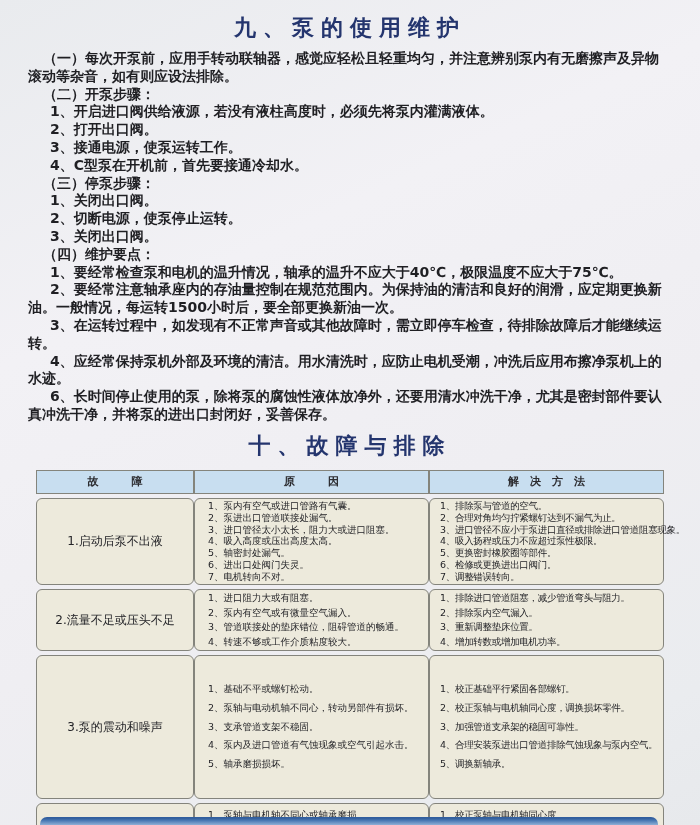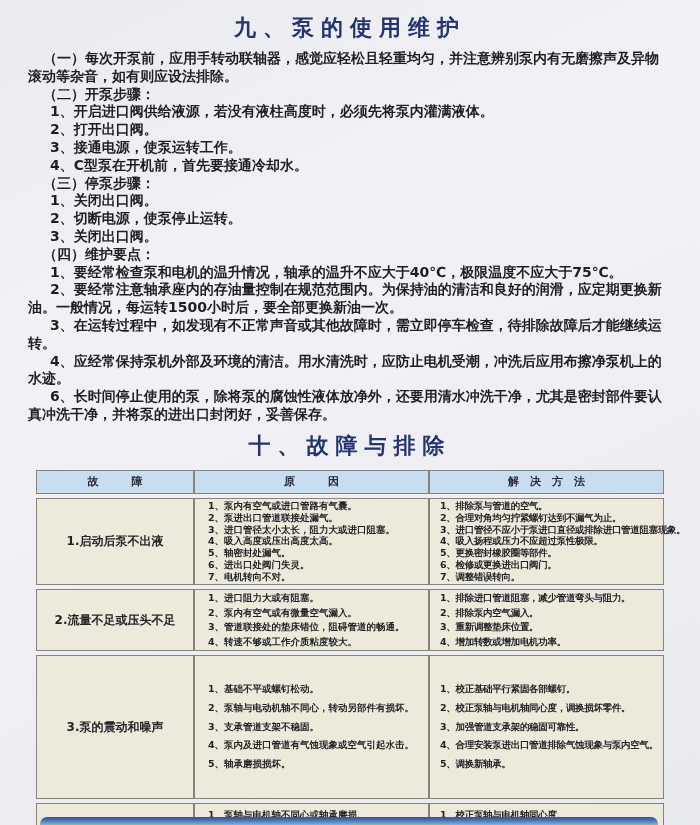--- a/index.html
+++ b/index.html
@@ -42,22 +42,23 @@
     box-sizing:border-box;
   }
   .fault-table th{
     background:#c8def0;
     height:24px;
     font-size:11px;font-weight:bold;color:#2c2c30;
     text-align:center;vertical-align:middle;
   }
   .fault-table td{
     background:#edeadc;
-    font-size:9.5px;font-weight:bold;color:#242428;
+    font-size:9.5px;font-weight:normal;color:#242428;
     vertical-align:middle;
+    border-radius:6px;
   }
   td.fault{text-align:center;font-size:12px;}
   .lines{padding-left:12px;}
   td.sol .lines{padding-left:9px;letter-spacing:-0.3px;}
   .lines div{white-space:nowrap;}
   tr.r1 td{height:87px;} tr.r1 .lines div{line-height:11.9px;}
   tr.r2 td{height:51px;} tr.r2 .lines div{line-height:14.5px;}
   tr.r3 td{height:144px;} tr.r3 .lines div{line-height:18.8px;}
   tr.r4 td{height:40px;} tr.r4 .lines div{line-height:17.5px;}
 

